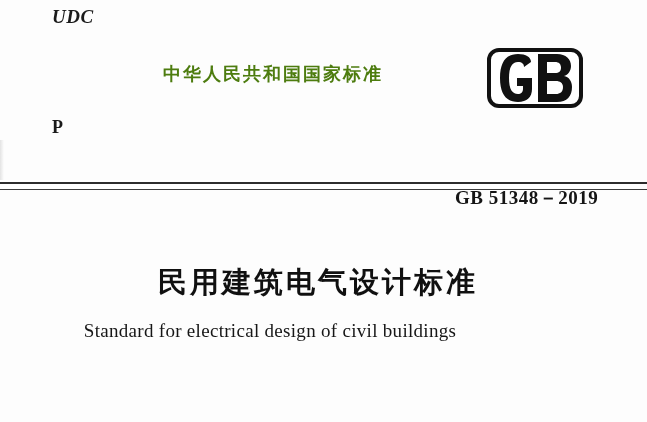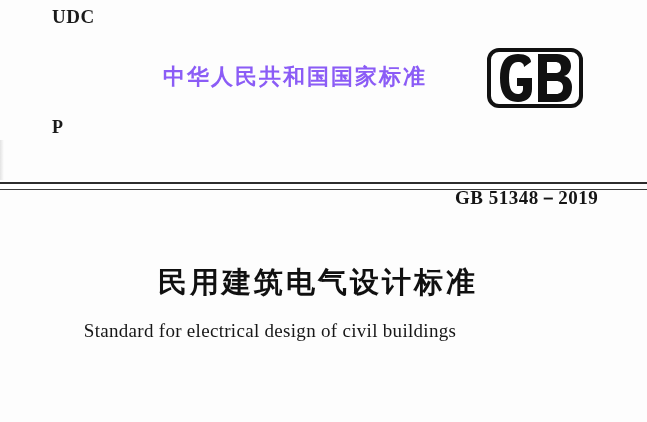--- a/index.html
+++ b/index.html
@@ -25,41 +25,42 @@
   
   .udc {
     position: absolute;
     left: 52px;
     top: 6px;
     font-family: "Liberation Serif", serif;
     font-weight: bold;
     font-size: 19px;
     letter-spacing: 0.5px;
     color: #1a1a1a;
+    font-style: italic;
   }
 
   .p-mark {
     position: absolute;
     left: 52px;
     top: 117px;
     font-family: "Liberation Serif", serif;
     font-weight: bold;
     font-size: 18px;
     color: #1a1a1a;
   }
 
   .national-standard {
     position: absolute;
     left: 163px;
     top: 62px;
     font-family: "DejaVu Sans", sans-serif;
     font-weight: bold;
-    font-size: 22px;
+    font-size: 18px;
     letter-spacing: 2px;
-    color: #8b5cf6;
+    color: #4d7c0f;
     white-space: nowrap;
   }
 
   
   .gb-logo {
     position: absolute;
     left: 487px;
     top: 48px;
     width: 96px;
     height: 60px;

